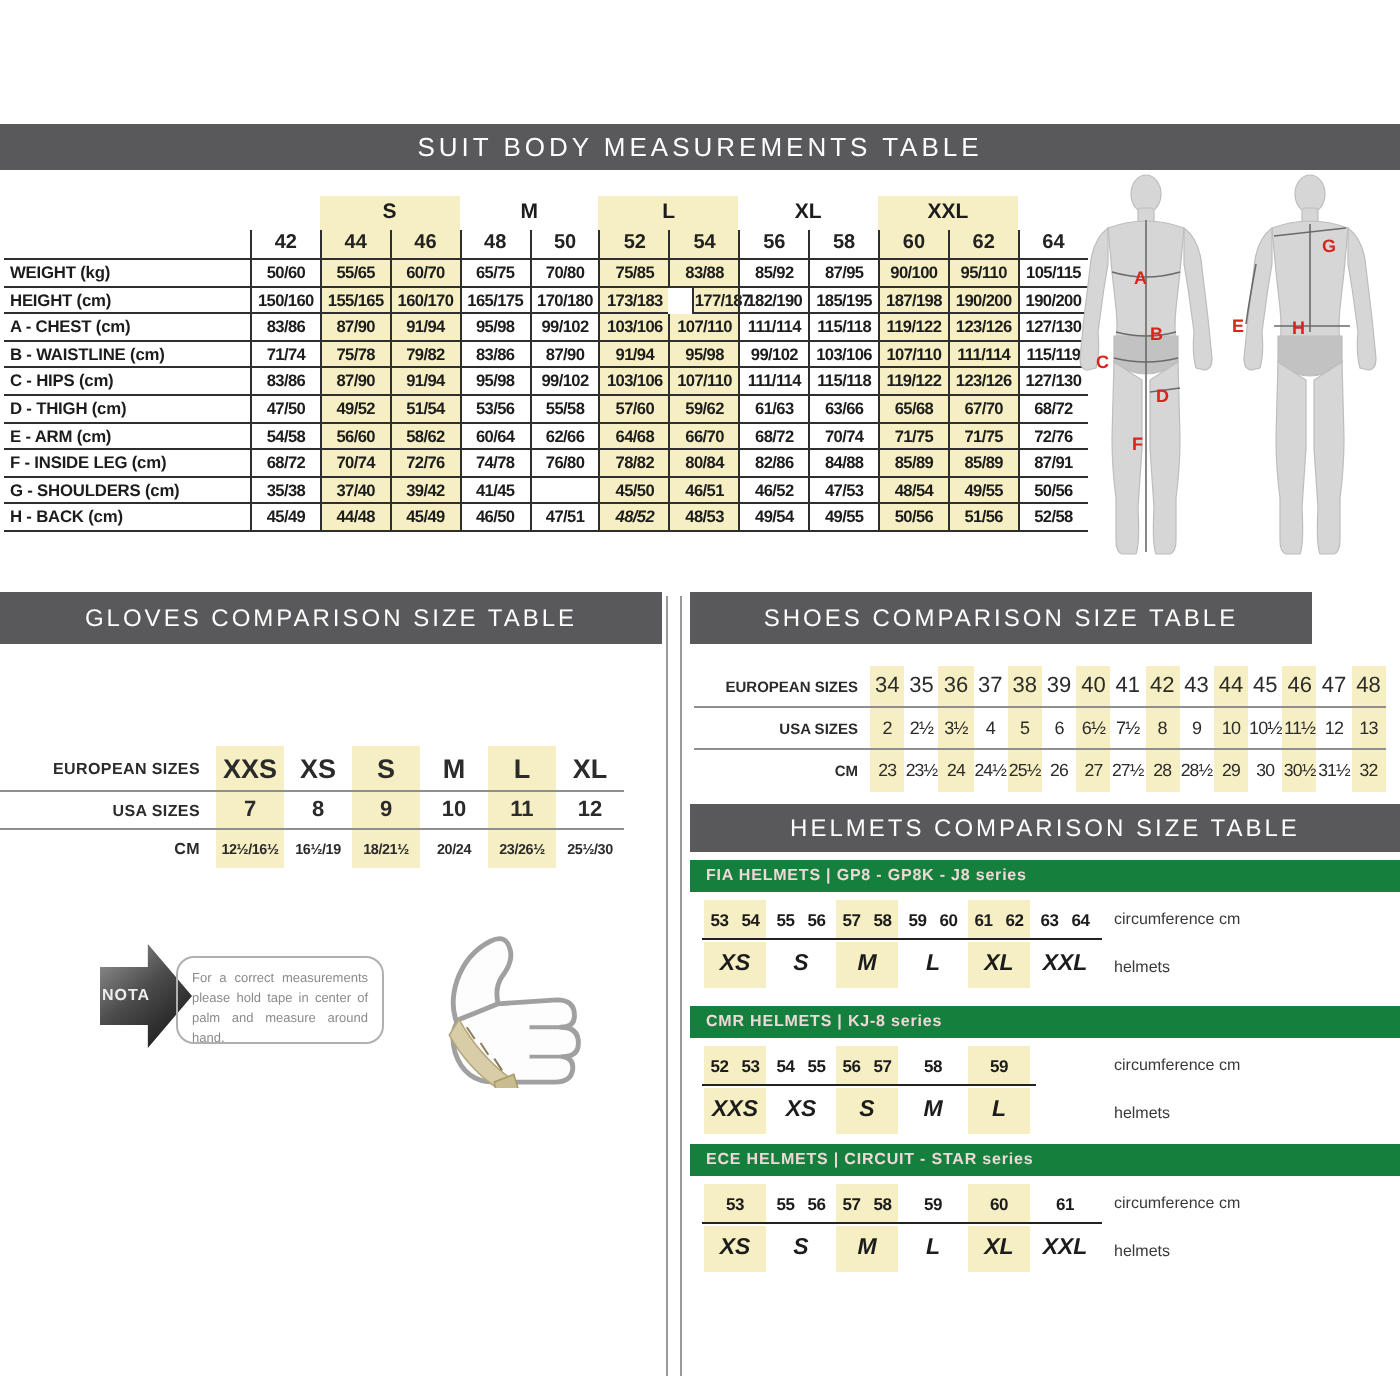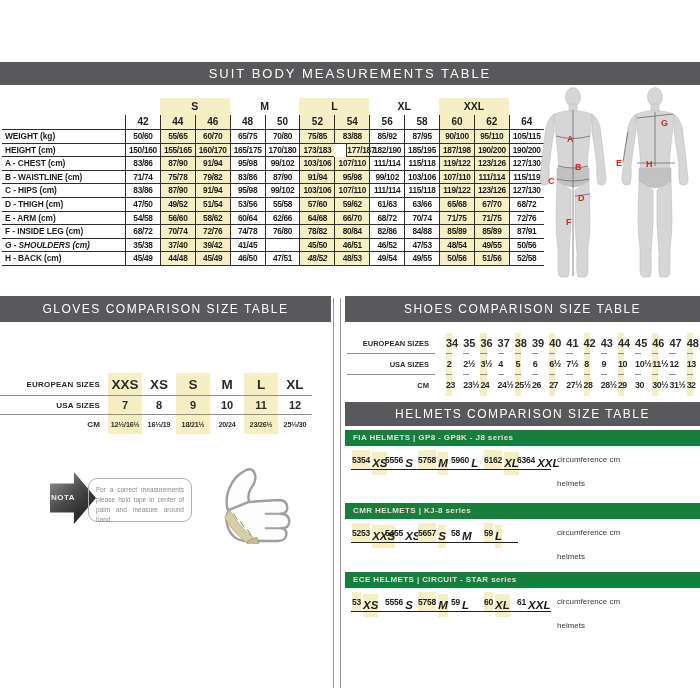--- a/index.html
+++ b/index.html
@@ -1,21 +1,21 @@
 <!DOCTYPE html>
 <html><head>
 <meta charset="utf-8">
 <style>
   html,body{margin:0;padding:0;background:#fff;}
   .page{position:relative;width:700px;height:700px;background:#fff;overflow:hidden;
         font-family:"Liberation Sans",sans-serif;color:#222;}
   .bar{position:absolute;background:#59595b;color:#fdfdfd;text-align:center;letter-spacing:2px;}
   .suit-bar{top:62px;left:0;width:700px;height:23px;font-size:13px;line-height:23px;}
   .gloves-bar{top:296px;left:0;width:331px;height:26px;font-size:12px;line-height:26px;letter-spacing:1.5px;}
-  .shoes-bar{top:296px;left:345px;width:355px;height:26px;font-size:12px;line-height:26px;letter-spacing:1.5px;}
+  .shoes-bar{top:296px;left:345px;width:311px;height:26px;font-size:12px;line-height:26px;letter-spacing:1.5px;}
   .helmets-bar{top:402px;left:345px;width:355px;height:24px;font-size:12px;line-height:24px;letter-spacing:1.5px;}
 
   .hl{background:#f5efc3;}
 
   
   .suit-grid{position:absolute;top:98px;left:2px;display:grid;
              grid-template-columns:123px repeat(12,34.9px);
              grid-template-rows:17px 15px repeat(10,13.6px);font-weight:bold;}
   .sg-group{font-size:10.5px;text-align:center;line-height:17px;color:#1c1c1c;}
   .sg-size{font-size:10px;text-align:center;line-height:14px;border-left:1px solid #2e2e2e;border-bottom:1px solid #2e2e2e;}
@@ -32,39 +32,39 @@
   .gl-usa{font-size:11px;}
   .gl-cm{font-size:7.2px;letter-spacing:-0.2px;white-space:nowrap;}
   .glr1{line-height:23px;border-bottom:1px solid #8f8f8f;}
   .glr2{line-height:19px;border-bottom:1px solid #8f8f8f;}
   .glr3{line-height:19px;}
 
   
   .shoes-grid{position:absolute;top:333px;left:347px;display:grid;
               grid-template-columns:88px repeat(15,17.2px);grid-template-rows:21px 21px 21px;}
   .sh-label{font-size:7.5px;font-weight:bold;text-align:right;padding-right:6px;color:#2b2b2b;white-space:nowrap;}
-  .sh-cellc{text-align:center;font-weight:bold;color:#2b2b2b;white-space:nowrap;margin-left:11px;}
+  .sh-cellc{text-align:center;font-weight:normal;color:#2b2b2b;white-space:nowrap;}
   .sh-eu{font-size:11px;}
   .sh-usa{font-size:9px;letter-spacing:-0.4px;}
   .sh-cm{font-size:8.8px;letter-spacing:-0.4px;}
   .shr1{line-height:21px;border-bottom:1px solid #8f8f8f;}
   .shr2{line-height:21px;border-bottom:1px solid #8f8f8f;}
   .shr3{line-height:21px;}
 
   .divider{position:absolute;top:298px;left:333px;width:6px;height:390px;
            border-left:1.4px solid #9a9a9a;border-right:1.4px solid #9a9a9a;}
 
   
   .helmet-section{position:absolute;left:345px;width:355px;}
   #helmet-sec-0{top:430px;} #helmet-sec-1{top:503px;} #helmet-sec-2{top:572px;}
   .red-bar{height:16px;background:#15803d;color:#f0d8d8;font-size:8px;font-weight:bold;
            line-height:16px;padding-left:8px;letter-spacing:0.4px;}
   .hrows{position:relative;height:56px;}
   .hgroups{display:flex;padding:4px 0 0 6px;}
-  .hg{width:33px;display:flex;flex-direction:row;}
+  .hg{width:33px;display:flex;flex-direction:column;}
   .hg-nums{height:19px;display:flex;align-items:center;justify-content:space-around;
            font-size:8.5px;font-weight:bold;margin:0 1px;letter-spacing:-0.2px;color:#1c1c1c;}
   .hg-size{height:23px;margin:2px 1px 0;text-align:center;font-weight:bold;font-style:italic;
            font-size:11.5px;line-height:23px;color:#1c1c1c;}
   .hline{position:absolute;left:6px;top:23px;border-top:1.2px solid #222;}
   .circ-label{position:absolute;left:212px;top:9px;font-size:8px;color:#3a3a3a;}
   .helm-label{position:absolute;left:212px;top:33px;font-size:8px;color:#3a3a3a;}
 
   
   .nota-arrow{position:absolute;top:472px;left:50px;width:46px;height:52px;
@@ -206,21 +206,21 @@
       <div class="sg-cell hl" style="grid-area: 10 / 4 / auto / span 1;">72/76</div>
       <div class="sg-cell" style="grid-area: 10 / 5 / auto / span 1;">74/78</div>
       <div class="sg-cell" style="grid-area: 10 / 6 / auto / span 1;">76/80</div>
       <div class="sg-cell hl" style="grid-area: 10 / 7 / auto / span 1;">78/82</div>
       <div class="sg-cell hl" style="grid-area: 10 / 8 / auto / span 1;">80/84</div>
       <div class="sg-cell" style="grid-area: 10 / 9 / auto / span 1;">82/86</div>
       <div class="sg-cell" style="grid-area: 10 / 10 / auto / span 1;">84/88</div>
       <div class="sg-cell hl" style="grid-area: 10 / 11 / auto / span 1;">85/89</div>
       <div class="sg-cell hl" style="grid-area: 10 / 12 / auto / span 1;">85/89</div>
       <div class="sg-cell" style="grid-area: 10 / 13 / auto / span 1;">87/91</div>
-      <div class="sg-label" style="grid-area: 11 / 1 / auto / span 1; font-style: italic;">G - SHOULDERS (cm)</div>
+      <div class="sg-label" style="grid-area: 11 / 1 / auto / span 1;">G - SHOULDERS (cm)</div>
       <div class="sg-cell" style="grid-area: 11 / 2 / auto / span 1;">35/38</div>
       <div class="sg-cell hl" style="grid-area: 11 / 3 / auto / span 1;">37/40</div>
       <div class="sg-cell hl" style="grid-area: 11 / 4 / auto / span 1;">39/42</div>
       <div class="sg-cell" style="grid-area: 11 / 5 / auto / span 1;">41/45</div>
       <div class="sg-cell" style="grid-area: 11 / 6 / auto / span 1; padding-left: 44px;">43/47</div>
       <div class="sg-cell hl" style="grid-area: 11 / 7 / auto / span 1;">45/50</div>
       <div class="sg-cell hl" style="grid-area: 11 / 8 / auto / span 1;">46/51</div>
       <div class="sg-cell" style="grid-area: 11 / 9 / auto / span 1;">46/52</div>
       <div class="sg-cell" style="grid-area: 11 / 10 / auto / span 1;">47/53</div>
       <div class="sg-cell hl" style="grid-area: 11 / 11 / auto / span 1;">48/54</div>

